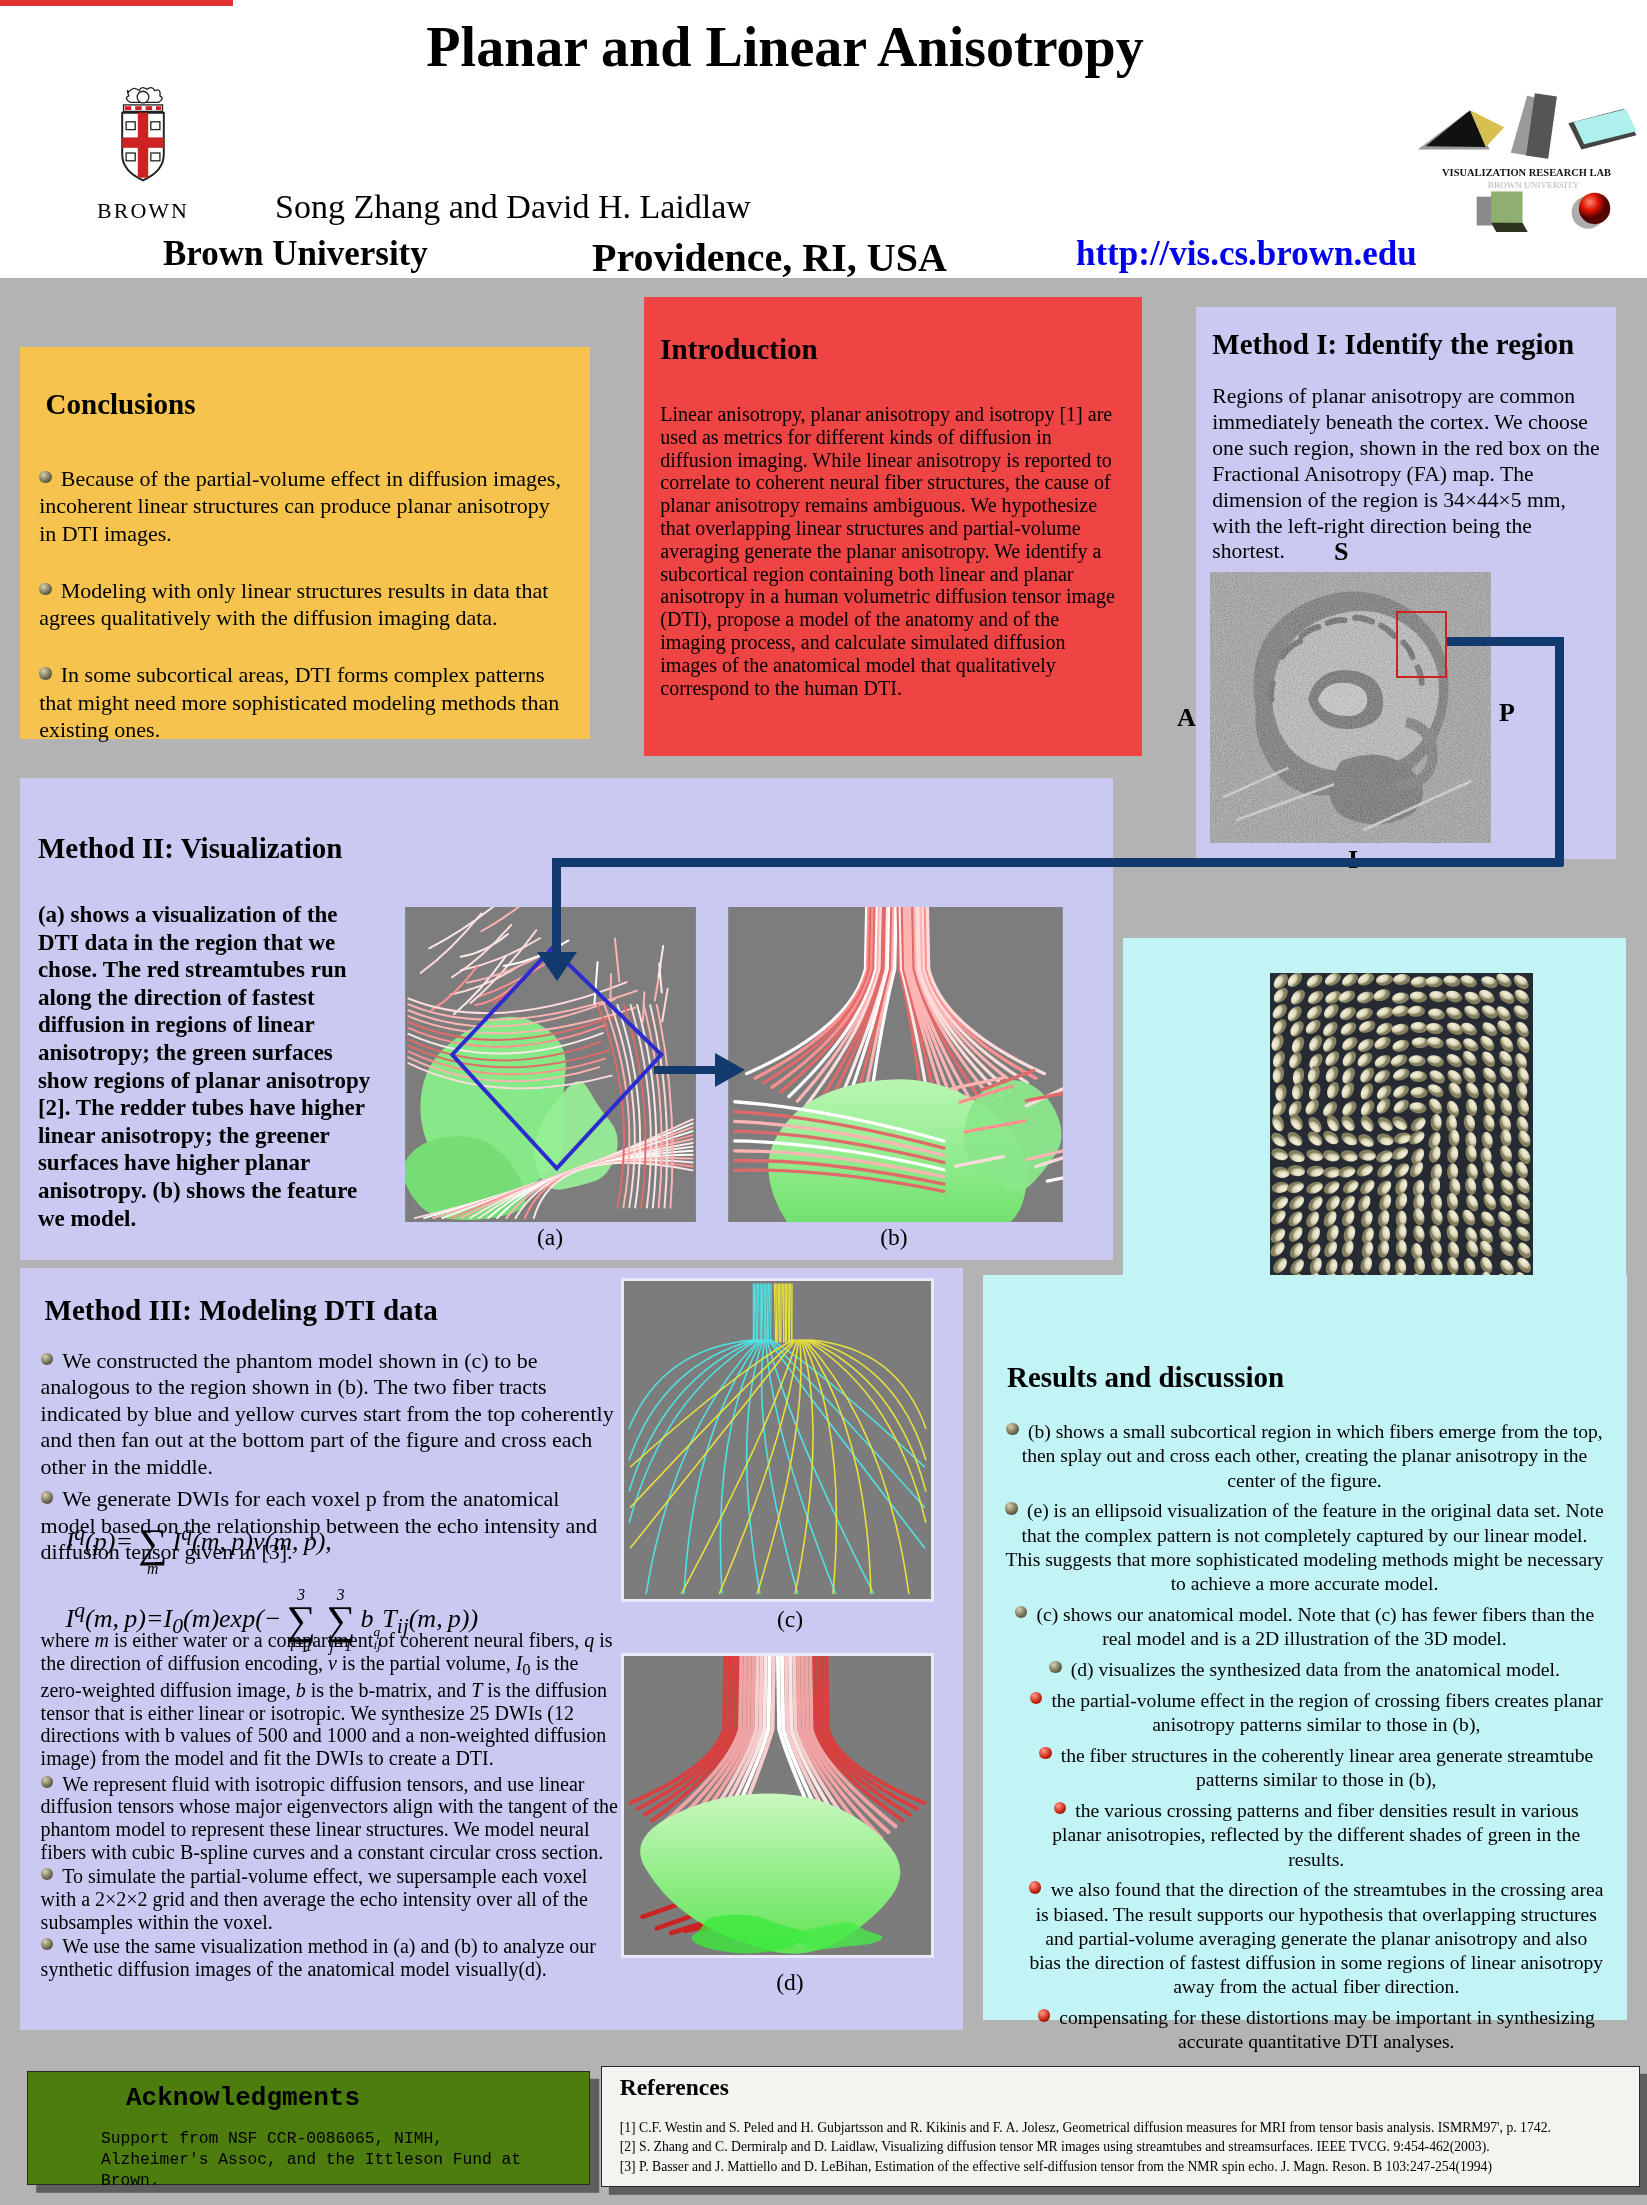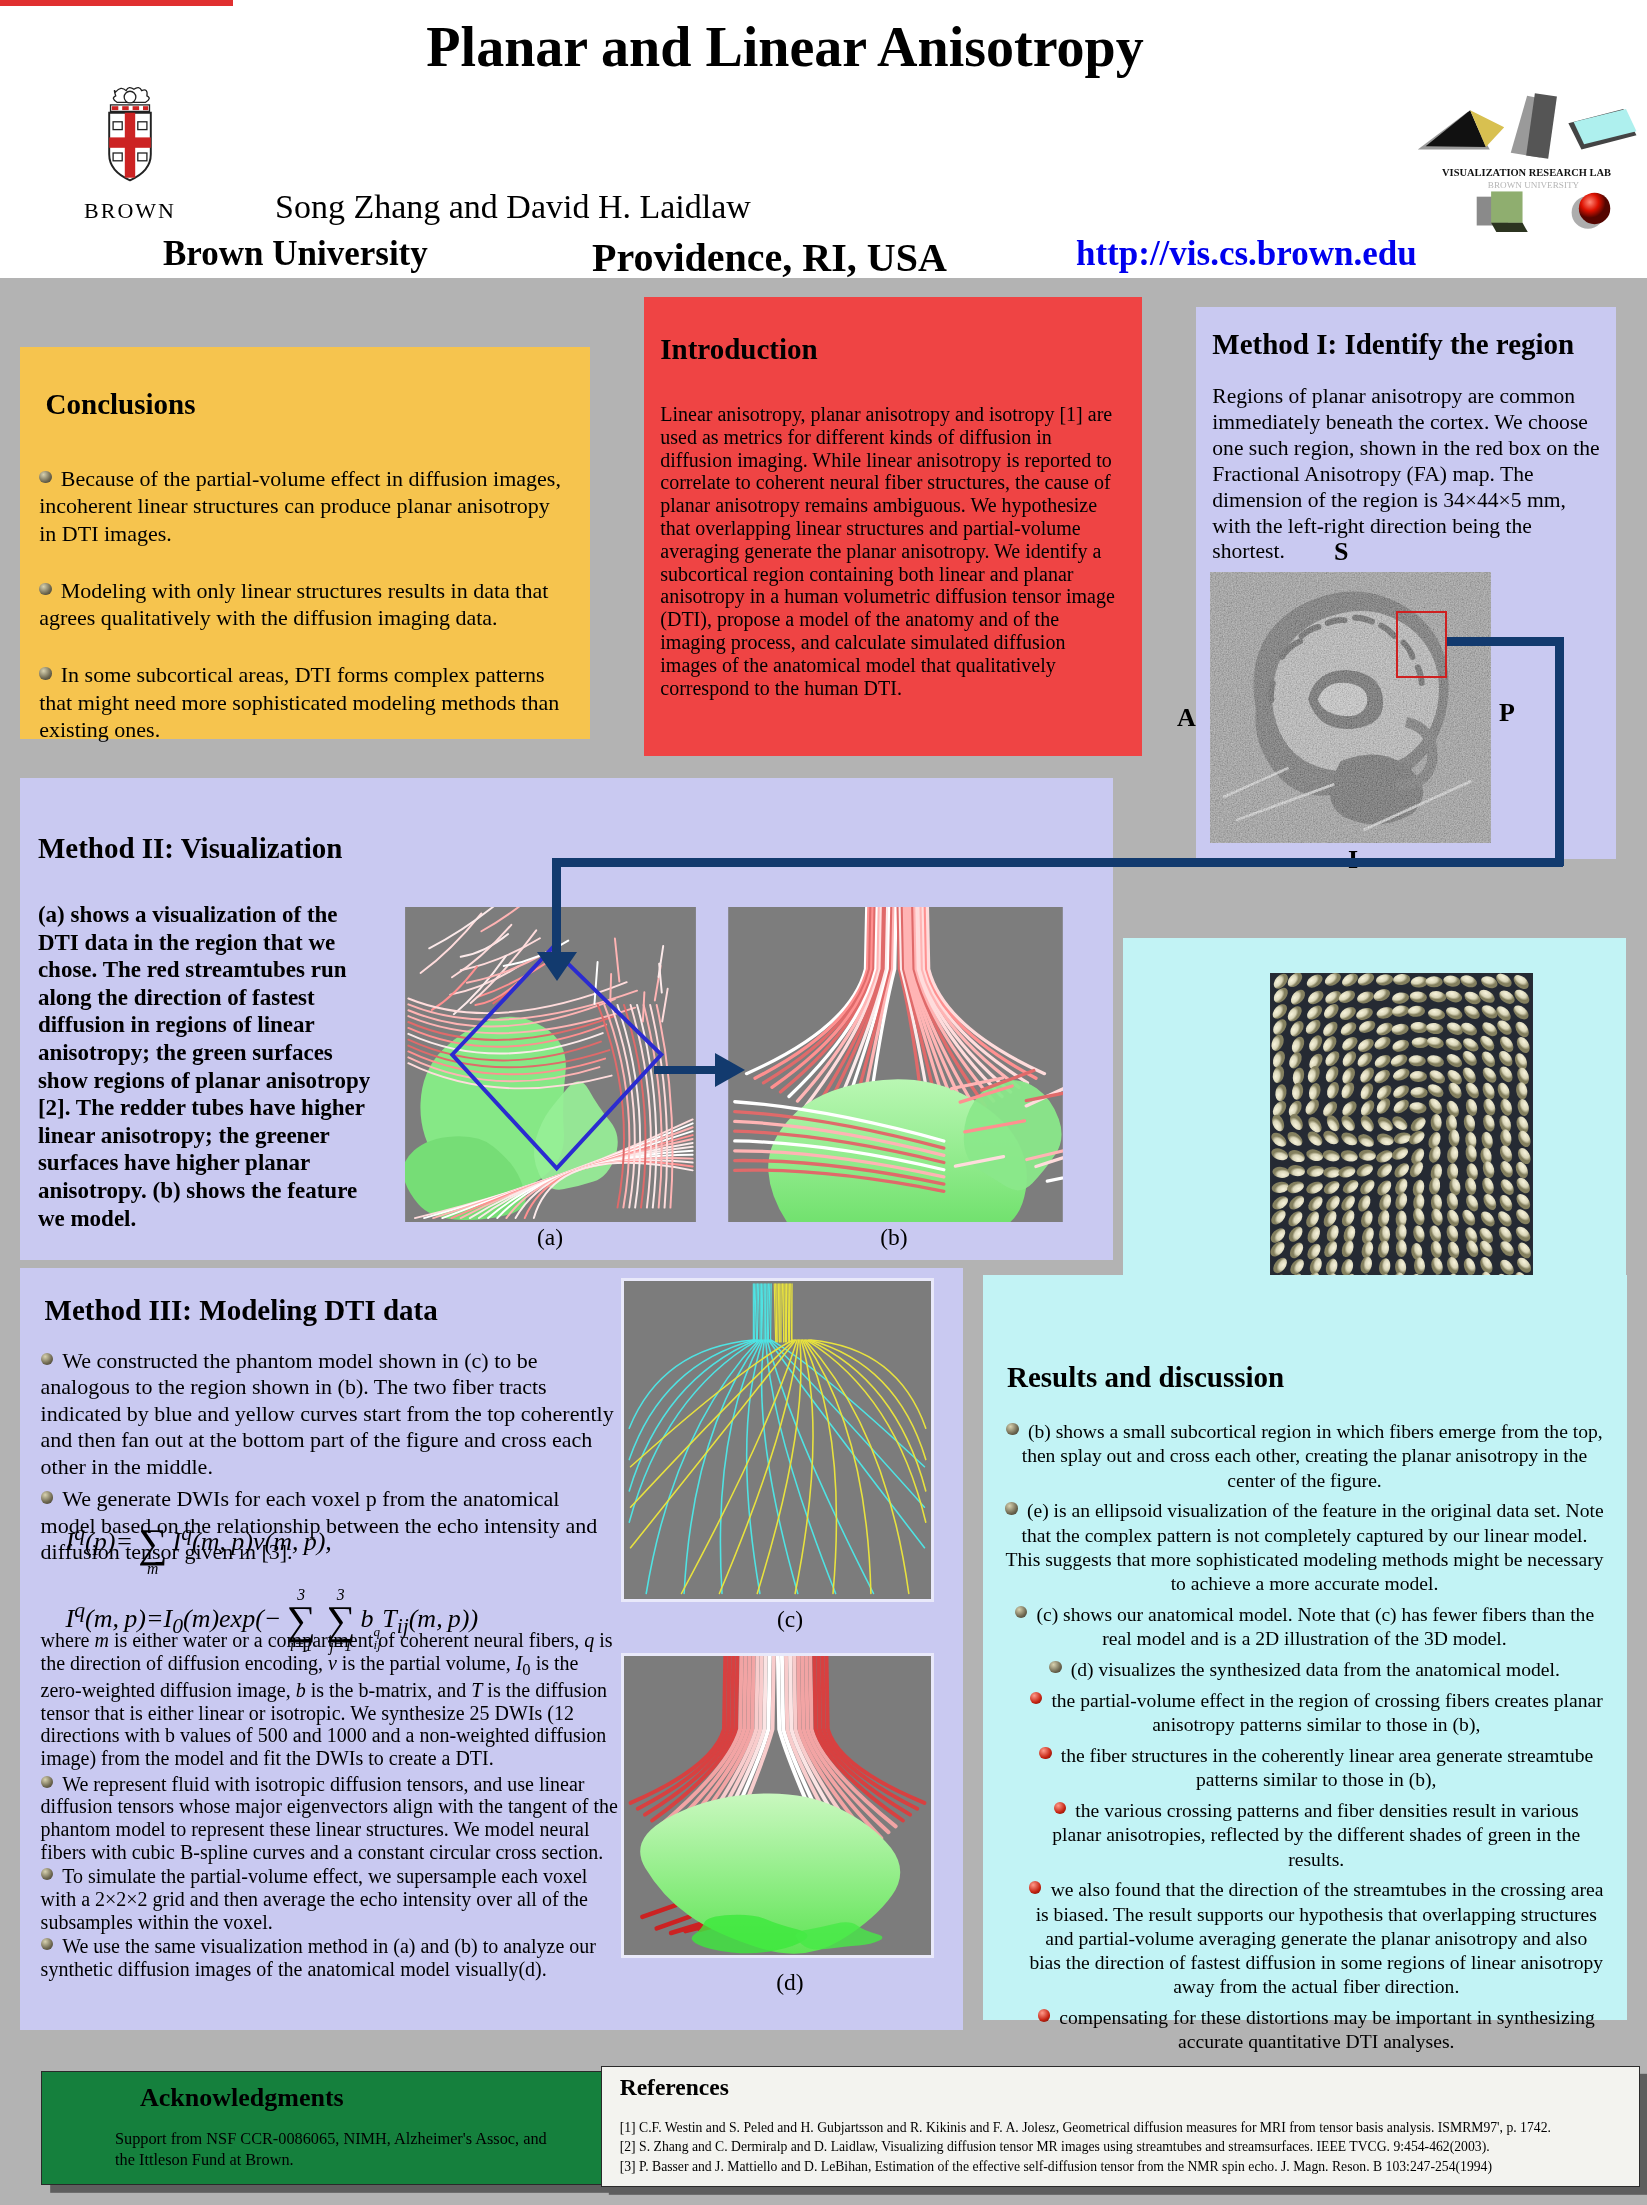--- a/index.html
+++ b/index.html
@@ -8,32 +8,32 @@
   .abs{position:absolute;}
   .box{position:absolute;}
   
   #header{left:0;top:0;width:1648px;height:278px;background:#ffffff;}
   #top-red-bar{left:0;top:0;width:233px;height:5.9px;background:#e03030;}
   #main-title{left:275px;top:14.4px;width:1020px;text-align:center;font-size:56px;font-weight:700;line-height:1.2;}
   #authors{left:275px;top:188px;width:955px;text-align:left;font-size:34px;}
   #affil{left:163px;top:234px;font-size:35px;font-weight:700;}
   #loc{left:592px;top:234px;font-size:40px;font-weight:700;}
   #site{left:1076px;top:234px;font-size:35px;font-weight:700;color:#0000ee;text-decoration:none;}
-  #brown-logo{left:58px;top:85px;width:144px;text-align:center;}
+  #brown-logo{left:71px;top:85px;width:144px;text-align:center;}
   #brown-logo .nm{font-size:22px;letter-spacing:2px;margin-top:1.3px;}
   #vrl-logo{left:1406px;top:84px;width:237px;}
   
   #conclusions{left:19.6px;top:347px;width:570px;height:392px;background:#f6c44e;}
   #introduction{left:644px;top:297px;width:498px;height:459px;background:#ef4444;}
   #method1{left:1188px;top:307px;width:420px;height:552px;background:#c9c9f1;margin-left:8px;}
   #method2{left:19.6px;top:778px;width:1093px;height:482px;background:#c9c9f1;}
   #method3{left:19.6px;top:1268px;width:943px;height:762px;background:#c9c9f1;}
   #ebox{left:1123px;top:938px;width:503px;height:425px;background:#c2f3f5;}
   #results{left:983px;top:1275px;width:644px;height:745px;background:#c2f3f5;}
-  #acks{left:41px;top:2071px;width:561px;height:112px;background:#15803d;border:1.3px solid #2a2a2a;box-shadow:9.2px 7.8px 0 0 #5e5e5e;}
+  #acks{left:27px;top:2071px;width:561px;height:112px;background:#4d7c0f;border:1.3px solid #2a2a2a;box-shadow:9.2px 7.8px 0 0 #5e5e5e;font-family:Liberation Mono, monospace;}
   #refs{left:601px;top:2066px;width:1037px;height:119px;background:#f3f3ef;border:1.3px solid #2a2a2a;box-shadow:7.8px 7.8px 0 0 #5e5e5e;}
   .sec-title{font-weight:700;font-size:29px;}
   
   #conclusions-title{left:26px;top:41px;}
   #conclusions-list{left:19.6px;top:118px;width:523px;font-size:22px;line-height:1.24;}
   #introduction-title{left:16.3px;top:36px;}
   #introduction-body{left:16.3px;top:106px;width:466px;font-size:20px;line-height:1.14;}
   #method1-title{left:16.3px;top:21px;}
   #method1-body{left:16.3px;top:77px;width:388px;font-size:21.6px;line-height:1.2;}
   #method2-title{left:18.3px;top:54px;}

